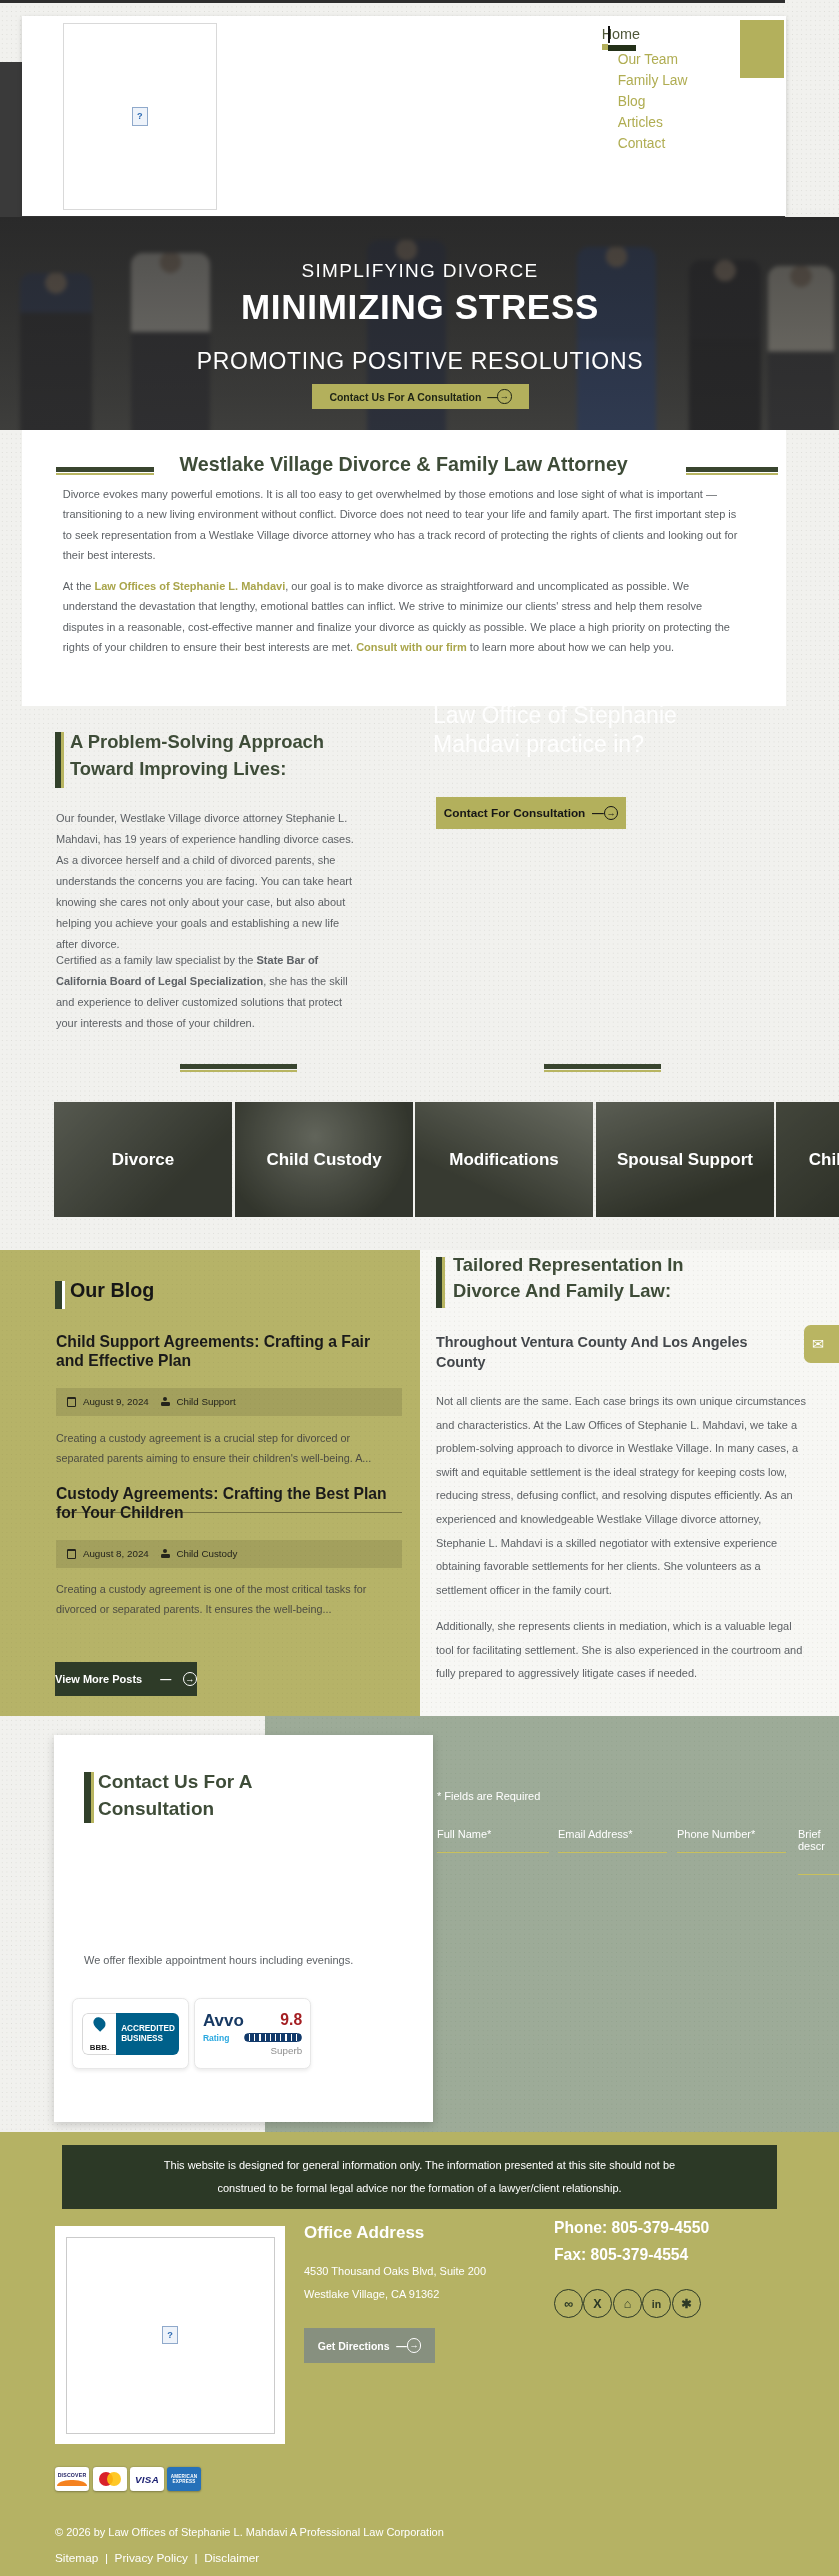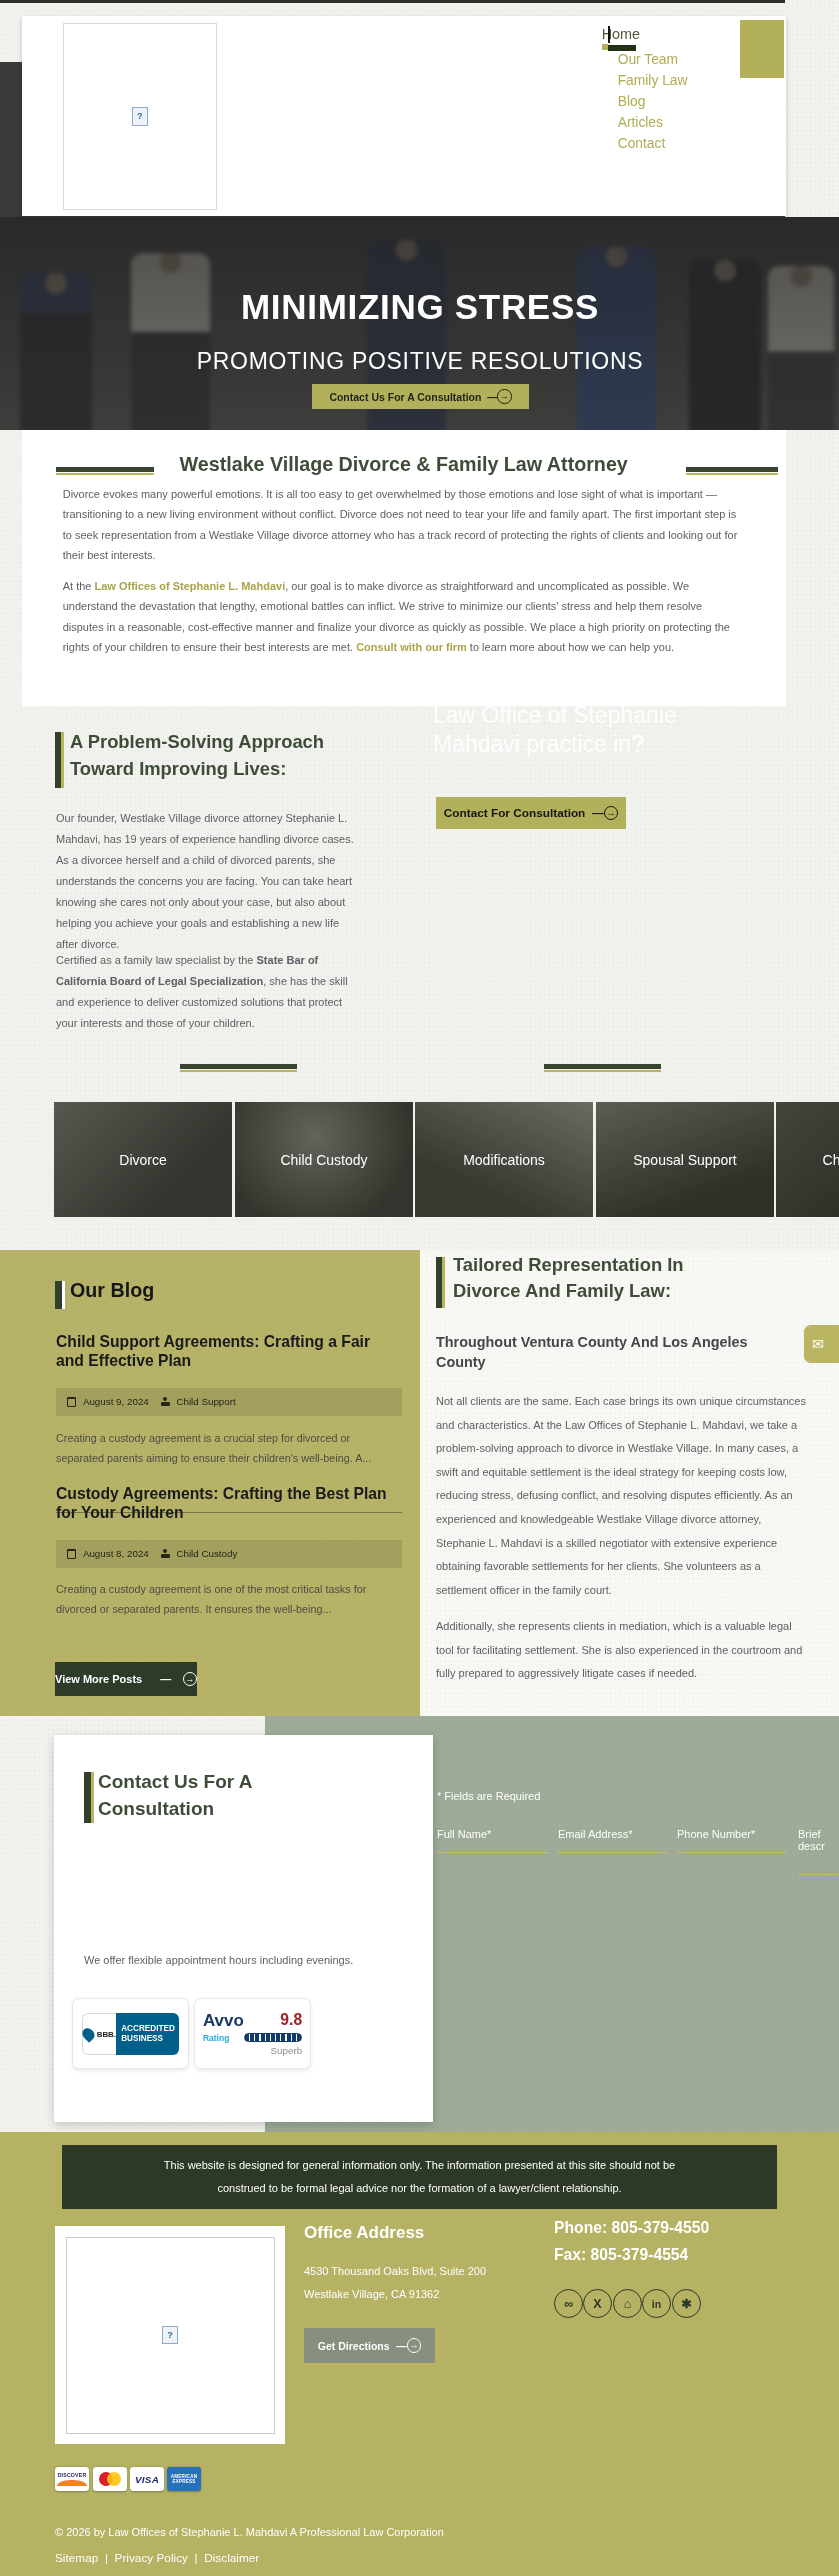--- a/index.html
+++ b/index.html
@@ -65,21 +65,21 @@
   .prob-p{left:56px;width:303px;font-size:11px;line-height:21px;color:#5d6165;}
   .consult-btn{left:436px;top:797px;width:190px;height:31.5px;background:#b3b05c;color:#161616;
                display:flex;align-items:center;justify-content:center;gap:6.6px;font-size:11.8px;font-weight:bold;cursor:pointer;}
 
   
   .svc-h{left:0;top:1054px;width:840px;text-align:center;color:#3e4c38;font-size:17.7px;font-weight:600;}
   .svc-card{top:1102px;width:178px;height:115px;overflow:hidden;cursor:pointer;}
   .svc-img{position:absolute;inset:0;}
   .svc-shade{position:absolute;inset:0;background:rgba(42,48,36,.45);}
   .svc-label{position:absolute;inset:0;display:flex;align-items:center;justify-content:center;
-             color:#fff;font-size:14px;font-weight:400;}
+             color:#fff;font-size:17px;font-weight:700;}
   .s1{background:linear-gradient(135deg,#7a7a74,#3b3b37 70%);}
   .s2{background:radial-gradient(circle at 45% 30%,#8f8f88,#3a3a35 75%);}
   .s3{background:linear-gradient(205deg,#9c9c94,#42423c 70%);}
   .s4{background:linear-gradient(160deg,#82827b,#32322c 75%);}
   .s5{background:linear-gradient(140deg,#57574f,#2b2b26 75%);}
 
   
   .blog-panel{left:0;top:1250px;width:420px;height:466px;background-color:#b6b368;
               background-image:radial-gradient(rgba(0,0,0,.05) 0.7px,transparent 0.9px);background-size:4.6px 4.6px;}
   .blog-h{left:70px;top:1279px;color:#161616;font-size:19.7px;font-weight:bold;}
@@ -105,21 +105,21 @@
   
   .sage{left:265px;top:1716px;width:575px;height:417px;background-color:#9dab98;
         background-image:radial-gradient(#92a28d 0.7px,transparent 0.9px);background-size:4.6px 4.6px;}
   .contact-card{left:54px;top:1735px;width:379px;height:387px;background:#fff;box-shadow:0 2.6px 9.2px rgba(0,0,0,.18);}
   .contact-h{left:98px;top:1768px;width:276px;color:#3e4c38;font-size:19px;line-height:27px;font-weight:600;}
   .contact-p{left:84px;width:312px;color:#5d6165;font-size:11px;line-height:21px;}
   .badge{top:1998px;width:117px;height:71px;background:#fff;border:0.7px solid #e7e7e7;border-radius:6.6px;
          box-shadow:0 1.3px 3.9px rgba(0,0,0,.08);display:flex;align-items:center;justify-content:center;}
   .bbb-logo{display:flex;border-radius:5.9px;overflow:hidden;height:42px;}
   .bbb-left{width:34px;background:#fff;border:0.7px solid #d8d8d8;border-right:none;border-radius:5.9px 0 0 5.9px;
-            display:flex;flex-direction:row;align-items:center;justify-content:space-between;padding:3.3px 0 2px;}
+            display:flex;flex-direction:column;align-items:center;justify-content:space-between;padding:3.3px 0 2px;}
   .flame{width:10.5px;height:13px;background:#00608a;border-radius:50% 50% 50% 0;transform:rotate(-45deg);}
   .bbb-abbr{font-size:7.9px;font-weight:bold;color:#1c1c1c;}
   .bbb-right{width:63px;background:#00608a;color:#fff;display:flex;flex-direction:column;justify-content:center;
              padding-left:5.2px;font-size:8.2px;font-weight:bold;line-height:9.8px;}
   .avvo{display:flex;flex-direction:column;align-items:center;width:100%;padding:0 7.9px;}
   .avvo-row{display:flex;width:100%;justify-content:space-between;align-items:flex-start;}
   .avvo-brand{color:#173963;font-size:17px;font-weight:bold;}
   .avvo-score{color:#a41e22;font-size:15.7px;font-weight:bold;}
   .avvo-row2{display:flex;width:100%;justify-content:space-between;align-items:center;margin-top:1.3px;}
   .avvo-label{color:#29a8e0;font-size:8.5px;font-weight:bold;}
@@ -185,20 +185,21 @@
 
   <section class="abs hero">
     <span class="person p1"></span>
     <span class="person p2"></span>
     <span class="person p3"></span>
     <span class="person p4"></span>
     <span class="person p5"></span>
     <span class="person p6"></span>
     <span class="hero-shade"></span>
   </section>
+  <div class="abs hero-l1">SIMPLIFYING DIVORCE</div>
   <div class="abs hero-l2">MINIMIZING STRESS</div>
   <div class="abs hero-l3">PROMOTING POSITIVE RESOLUTIONS</div>
   <div class="abs hero-cta">
     <span>Contact Us For A Consultation</span>
     <span class="dash">—</span>
     <span class="arr">→</span>
   </div>
 
   <section class="abs intro">
     <div class="abs linepair" style="left:34px;top:37px;width:98px;">

